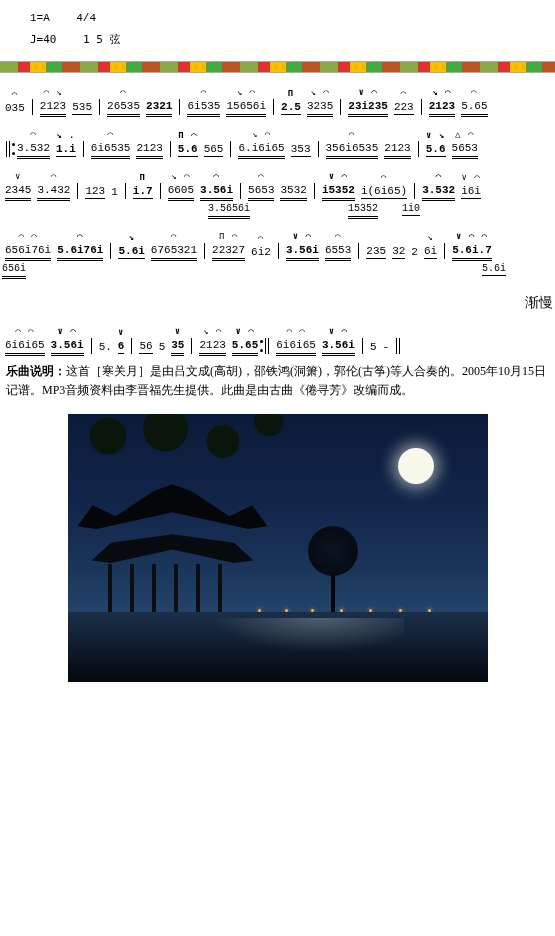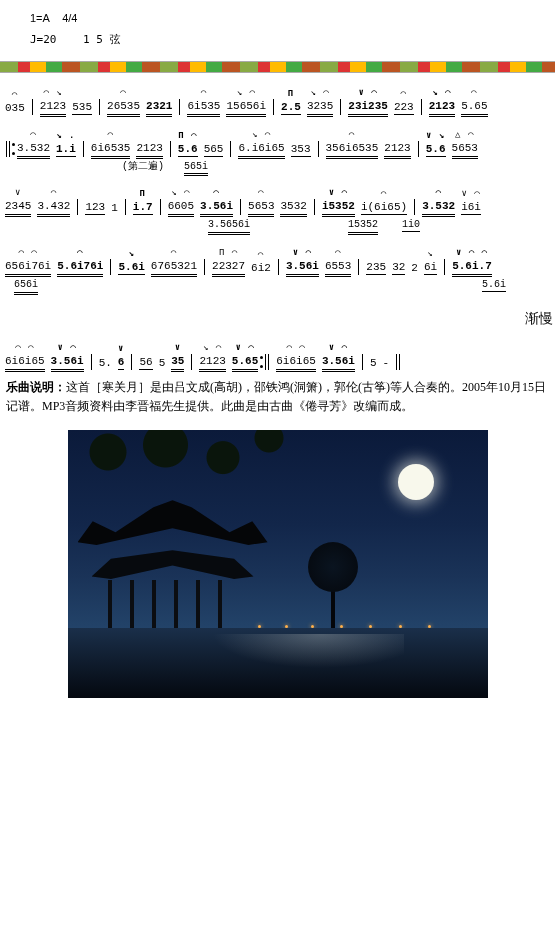--- a/index.html
+++ b/index.html
@@ -8,21 +8,21 @@
     height: 936px;
     background: #fff;
     font-family: "SimSun", "宋体", serif;
     font-size: 12px;
     color: #000;
     position: relative;
     overflow: hidden;
   }
   .header { padding: 12px 30px 8px; }
   .title-row { display: flex; align-items: baseline; }
-  .meta-left { width: 120px; font-family: Liberation Sans, sans-serif; font-size: 11px; }
+  .meta-left { width: 120px; font-family: Liberation Mono, monospace; font-size: 11px; }
   .title { flex: 1; text-align: center; font-size: 20px; font-weight: bold; letter-spacing: 14px; }
   .meta-right { width: 150px; text-align: right; font-size: 12px; letter-spacing: 4px; }
   .row2 { display: flex; margin-top: 8px; }
   .row2 .meta-left2 { width: 120px; font-family: monospace; font-size: 11px; }
   .row2 .meta-right2 { flex: 1; text-align: right; font-size: 11px; }
   .deco-strip {
     height: 12px;
     margin: 6px 0;
     background: repeating-linear-gradient(90deg,
       #8a4 0 18px, #d33 18px 30px, #fb0 30px 46px, #4a4 46px 62px, #b52 62px 80px);
@@ -73,21 +73,21 @@
 
 <div class="header">
   <div class="title-row">
     <div class="meta-left">
       <span>1=A</span>&nbsp;&nbsp;&nbsp;
       <span>4/4</span>
     </div>
   </div>
   <div class="row2">
     <div class="meta-left2">
-      <span>J=20</span>&nbsp;&nbsp;&nbsp;
+      <span>J=40</span>&nbsp;&nbsp;&nbsp;
       <span>1 5 弦</span>
     </div>
   </div>
 </div>
 
 <div class="deco-strip"></div>
 
 <div class="score" id="score">
     <div class="line">
       <span class="cell" style=""><span class="orn">⌒</span>035</span>
@@ -123,21 +123,20 @@
       <span class="bar"></span>
       <span class="cell u2" style=""><span class="orn">↘ ⌒</span>6.i6i65</span>
       <span class="cell u1" style="">353</span>
       <span class="bar"></span>
       <span class="cell u2" style=""><span class="orn">⌒</span>356i6535</span>
       <span class="cell u2" style="">2123</span>
       <span class="bar"></span>
       <span class="cell u1" style="font-weight:bold;"><span class="orn">∨ ↘</span>5.6</span>
       <span class="cell u2" style=""><span class="orn">△ ⌒</span>5653</span>
     </div>
-    <div class="sub indent"><span style="margin-right:20px">(第二遍)</span><span class="u2">565i</span></div>
     <div class="line">
       <span class="cell u2" style=""><span class="orn">∨</span>2345</span>
       <span class="cell u2" style=""><span class="orn">⌒</span>3.432</span>
       <span class="bar"></span>
       <span class="cell u1" style="">123</span>
       <span class="cell" style="">1</span>
       <span class="bar"></span>
       <span class="cell u1" style="font-weight:bold;"><span class="orn">Π</span>i.7</span>
       <span class="bar"></span>
       <span class="cell u2" style=""><span class="orn">↘ ⌒</span>6605</span>
@@ -171,21 +170,21 @@
       <span class="cell u2" style=""><span class="orn">⌒</span>6553</span>
       <span class="bar"></span>
       <span class="cell u1" style="">235</span>
       <span class="cell u1" style="">32</span>
       <span class="cell" style="">2</span>
       <span class="cell u1" style=""><span class="orn">↘</span>6i</span>
       <span class="bar"></span>
       <span class="cell u2" style="font-weight:bold;"><span class="orn">∨ ⌒ ⌒</span>5.6i.7</span>
     </div>
     <div class="sub" style="position:relative;height:14px">
-      <span class="u2" style="position:absolute;left:12px">656i</span>
+      <span class="u2" style="position:absolute;left:0px">656i</span>
       <span class="u1" style="position:absolute;left:480px">5.6i</span>
     </div>
     <div class="tempo">渐慢</div>
     <div class="line">
       <span class="cell u2" style=""><span class="orn">⌒ ⌒</span>6i6i65</span>
       <span class="cell u2" style="font-weight:bold;"><span class="orn">∨ ⌒</span>3.56i</span>
       <span class="bar"></span>
       <span class="cell" style="">5.</span>
       <span class="cell u1" style="font-weight:bold;"><span class="orn">∨</span>6</span>
       <span class="bar"></span>

